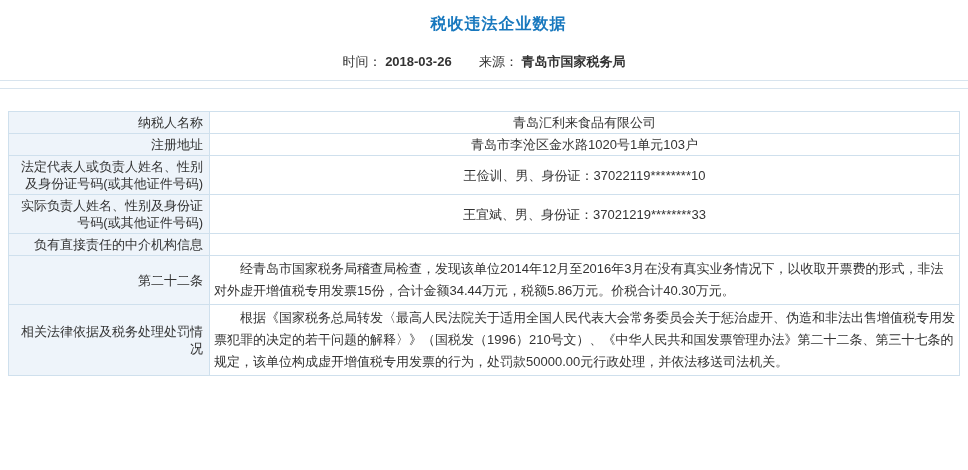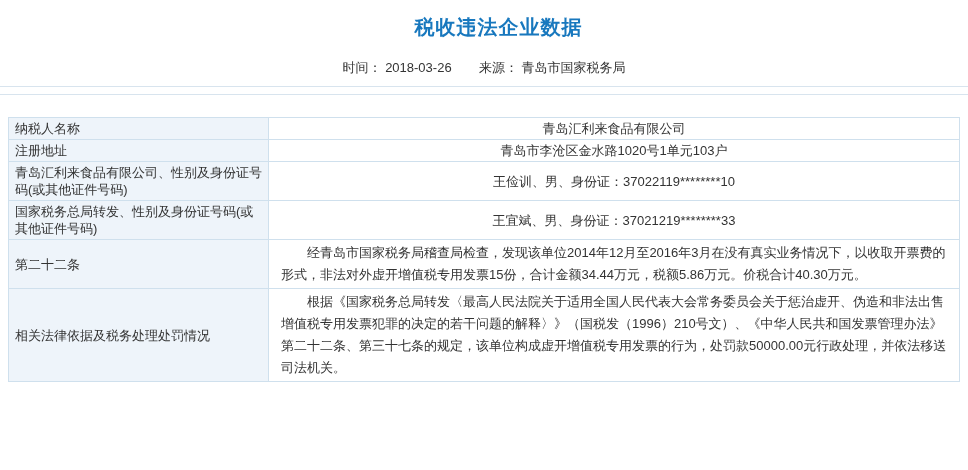--- a/index.html
+++ b/index.html
@@ -14,34 +14,34 @@
   body{
     width:968px;
     background:#ffffff;
     font-family:"Liberation Sans","DejaVu Sans",sans-serif;
     color:var(--text);
   }
   .page{width:968px;}
   .title{
     margin:14px 0 0 0;
     text-align:center;
-    font-size:20px;
+    font-size:16px;
     font-weight:bold;
     color:var(--accent);
     letter-spacing:1px;
     padding-left:29px;
   }
   .meta{
     margin-top:18px;
     text-align:center;
     font-size:13px;
     color:var(--text);
   }
   .meta .meta-label{font-weight:normal;}
-  .meta .meta-value{font-weight:normal;}
+  .meta .meta-value{font-weight:bold;}
   .meta .meta-gap{display:inline-block;width:20px;}
   .divider-band{
     margin-top:9px;
     height:9px;
     border-top:1px solid var(--divider);
     border-bottom:1px solid var(--divider);
   }
   table.data-table{
     margin:22px 8px 8px 8px;
     width:952px;
@@ -51,34 +51,34 @@
   }
   table.data-table th,
   table.data-table td{
     border:1px solid var(--border);
     padding:2px 6px;
     line-height:17px;
     vertical-align:middle;
     word-break:break-all;
   }
   table.data-table th{
-    width:260px;
+    width:201px;
     background:var(--label-bg);
     font-weight:normal;
-    text-align:left;
+    text-align:right;
     color:var(--text);
   }
   table.data-table td.center{
     text-align:center;
   }
   table.data-table td.paragraph{
     text-align:left;
     text-indent:2em;
     line-height:22px;
-    padding:2px 12px;
+    padding:2px 4px;
   }
 </style>
 </head>
 <body>
 
 <div class="page">
 
   <h1 class="title">税收违法企业数据</h1>
 
   <div class="meta">
@@ -95,26 +95,30 @@
     <tbody id="table-body">
         <tr>
           <th>纳税人名称</th>
           <td class="center">青岛汇利来食品有限公司</td>
         </tr>
         <tr>
           <th>注册地址</th>
           <td class="center">青岛市李沧区金水路1020号1单元103户</td>
         </tr>
         <tr>
-          <th>青岛汇利来食品有限公司、性别及身份证号码(或其他证件号码)</th>
+          <th>法定代表人或负责人姓名、性别及身份证号码(或其他证件号码)</th>
           <td class="center">王俭训、男、身份证：37022119********10</td>
         </tr>
         <tr>
-          <th>国家税务总局转发、性别及身份证号码(或其他证件号码)</th>
+          <th>实际负责人姓名、性别及身份证号码(或其他证件号码)</th>
           <td class="center">王宜斌、男、身份证：37021219********33</td>
+        </tr>
+        <tr>
+          <th>负有直接责任的中介机构信息</th>
+          <td class="center"></td>
         </tr>
         <tr>
           <th>第二十二条</th>
           <td class="paragraph">经青岛市国家税务局稽查局检查，发现该单位2014年12月至2016年3月在没有真实业务情况下，以收取开票费的形式，非法对外虚开增值税专用发票15份，合计金额34.44万元，税额5.86万元。价税合计40.30万元。</td>
         </tr>
         <tr>
           <th>相关法律依据及税务处理处罚情况</th>
           <td class="paragraph">根据《国家税务总局转发〈最高人民法院关于适用全国人民代表大会常务委员会关于惩治虚开、伪造和非法出售增值税专用发票犯罪的决定的若干问题的解释〉》（国税发（1996）210号文）、《中华人民共和国发票管理办法》第二十二条、第三十七条的规定，该单位构成虚开增值税专用发票的行为，处罚款50000.00元行政处理，并依法移送司法机关。</td>
         </tr>
       </tbody>

